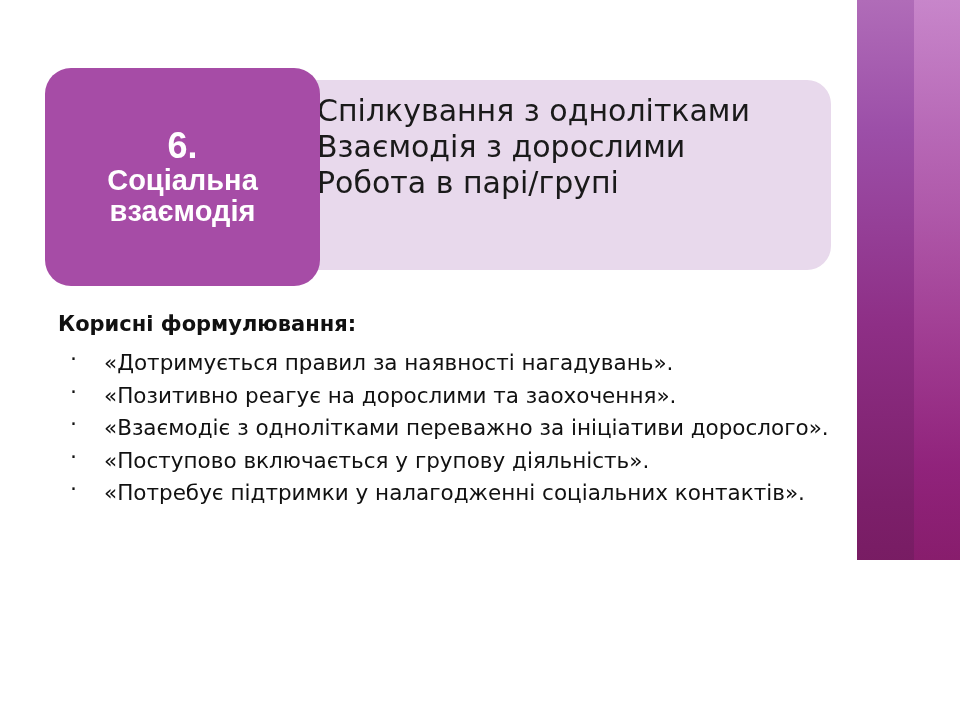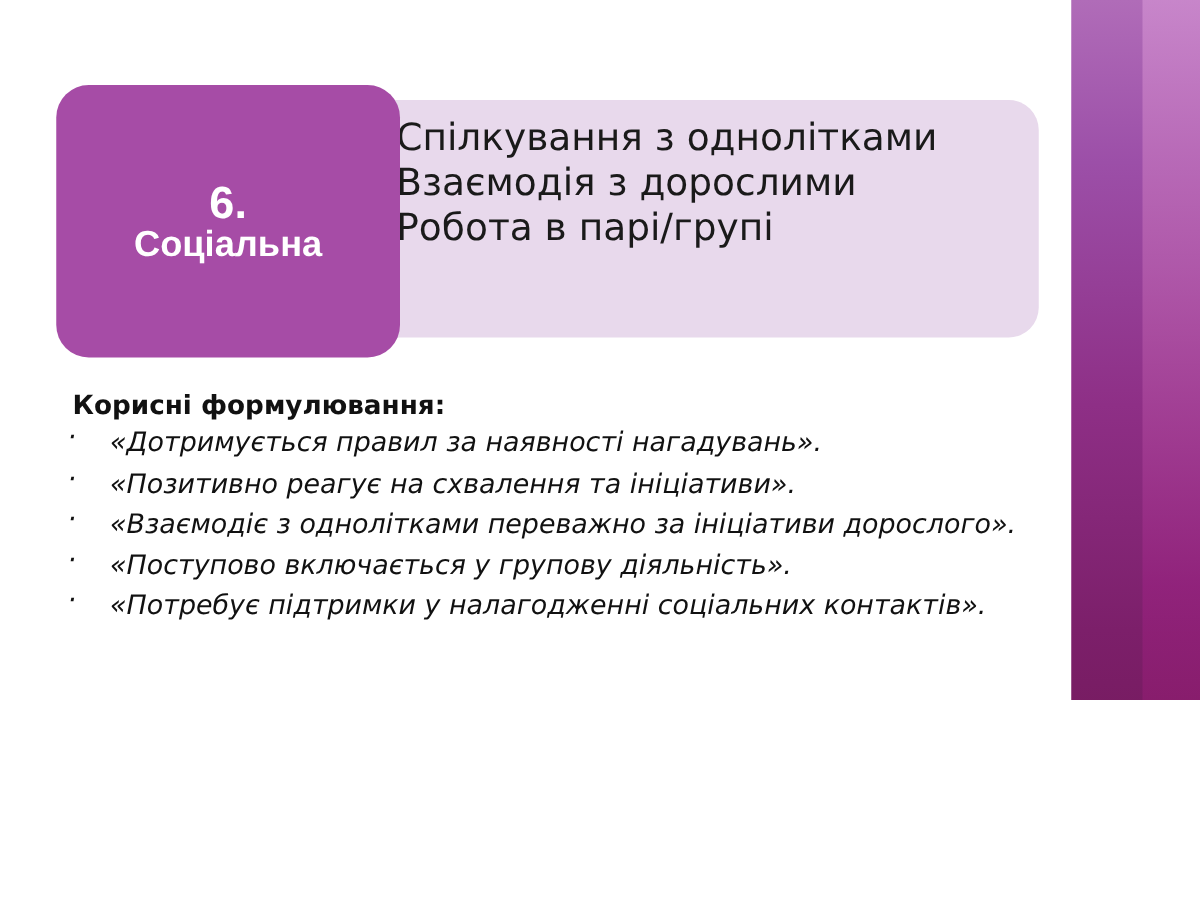--- a/index.html
+++ b/index.html
@@ -119,23 +119,22 @@
   }
   .content-heading {
     font-size: 21px;
     font-weight: bold;
     color: #111111;
     margin: 0 0 8px 10px;
     font-family: "DejaVu Sans", sans-serif;
   }
   .dash-list {
     list-style: none;
-    margin: 0;
+    margin: 16px;
     padding: 0;
-    font-style: italic;
   }
   .dash-list li {
     position: relative;
     font-size: 21.5px;
     color: #111111;
     line-height: 1.0;
     padding: 0 0 0 40px;
     margin-bottom: 11px;
     font-family: "DejaVu Sans", sans-serif;
     white-space: nowrap;
@@ -174,29 +173,30 @@
       <ul class="bullet-list">
         <li>Спілкування з однолітками</li>
         <li>Взаємодія з дорослими</li>
         <li>Робота в парі/групі</li>
       </ul>
     </div>
 
     <div class="header-badge">
       <span class="num">6.</span>
       <span class="ttl">Соціальна</span>
+      <span class="ttl">взаємодія</span>
     </div>
 
   </div>
 
   <div class="content">
     <div class="content-heading">Корисні формулювання:</div>
     <ul class="dash-list">
       <li>«Дотримується правил за наявності нагадувань».</li>
-      <li>«Позитивно реагує на схвалення та ініціативи».</li>
+      <li>«Позитивно реагує на дорослими та заохочення».</li>
       <li>«Взаємодіє з однолітками переважно за ініціативи дорослого».</li>
       <li>«Поступово включається у групову діяльність».</li>
       <li>«Потребує підтримки у налагодженні соціальних контактів».</li>
     </ul>
   </div>
 
   <div class="logo">
     <svg width="128" height="110" viewBox="0 0 128 110" xmlns="http://www.w3.org/2000/svg">
       <circle cx="64" cy="55" r="52" fill="#ffffff" stroke="#1f3f8f" stroke-width="3"></circle>
       <circle cx="64" cy="55" r="46" fill="#ffffff" stroke="#c8102e" stroke-width="1.5"></circle>

